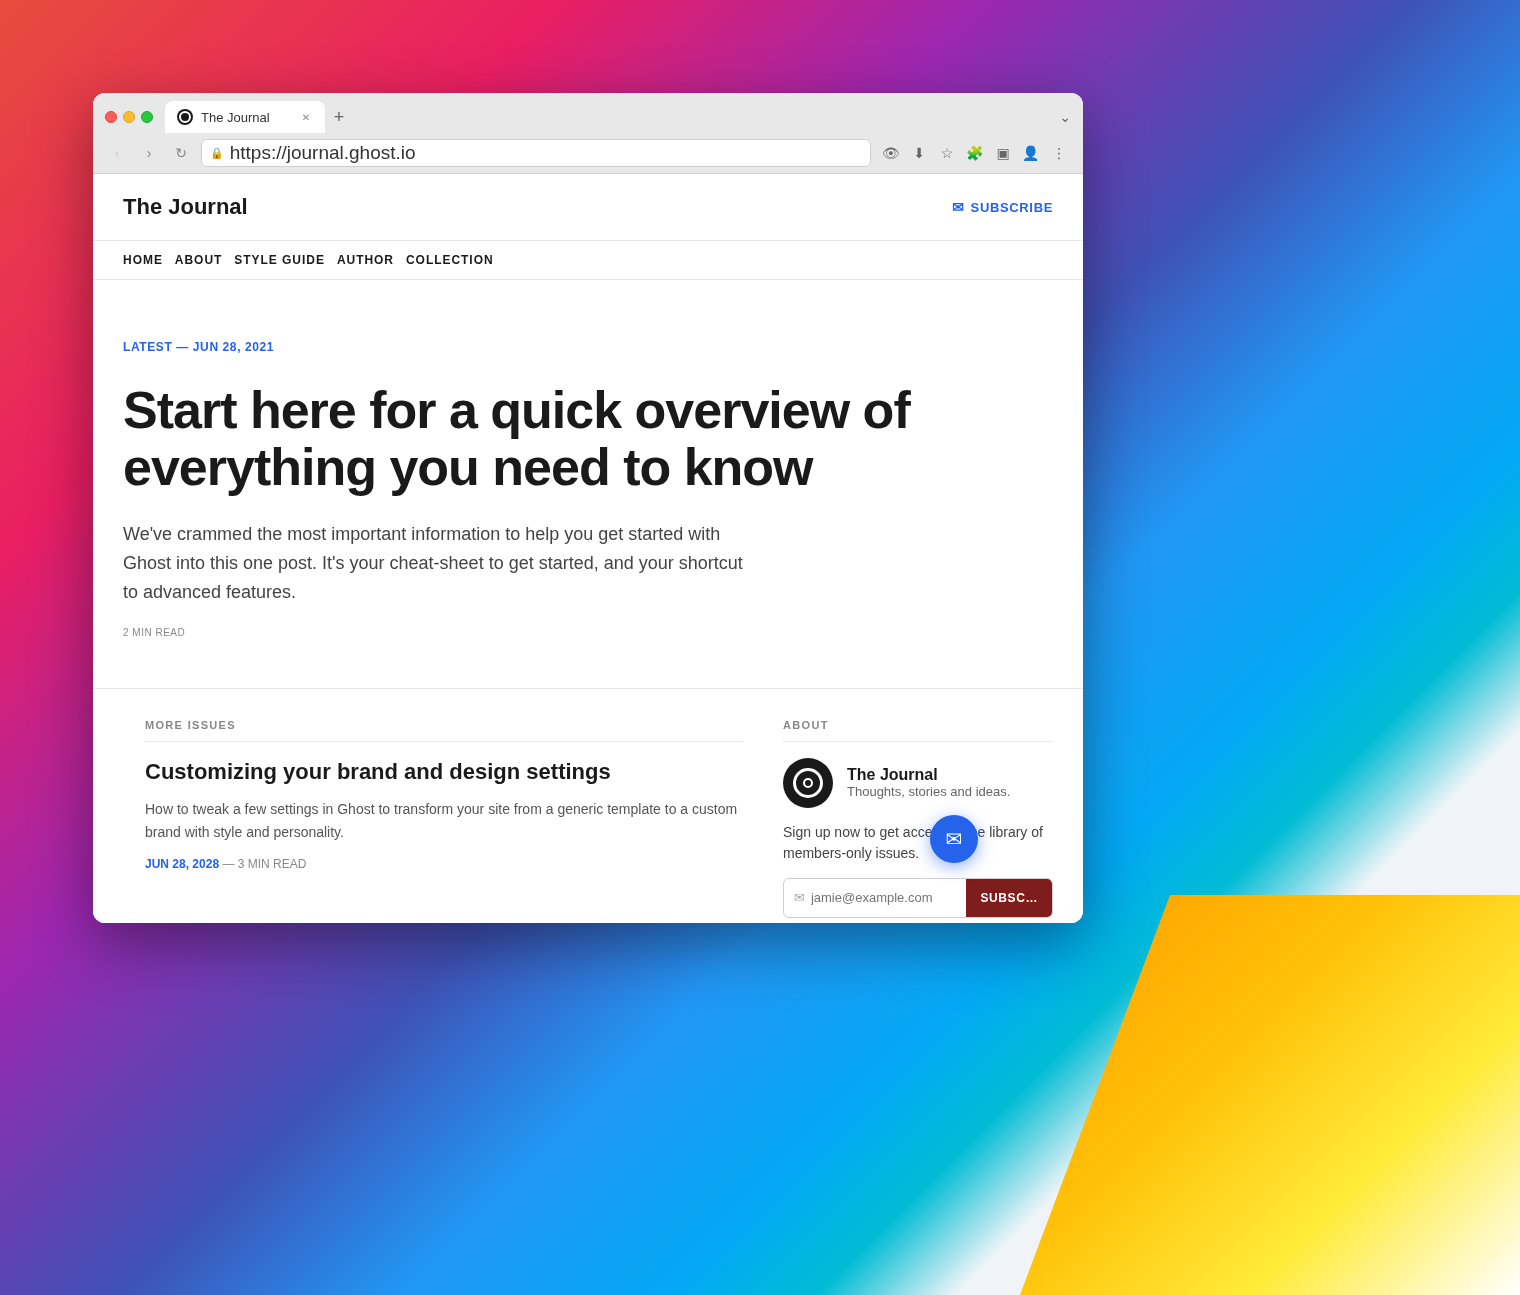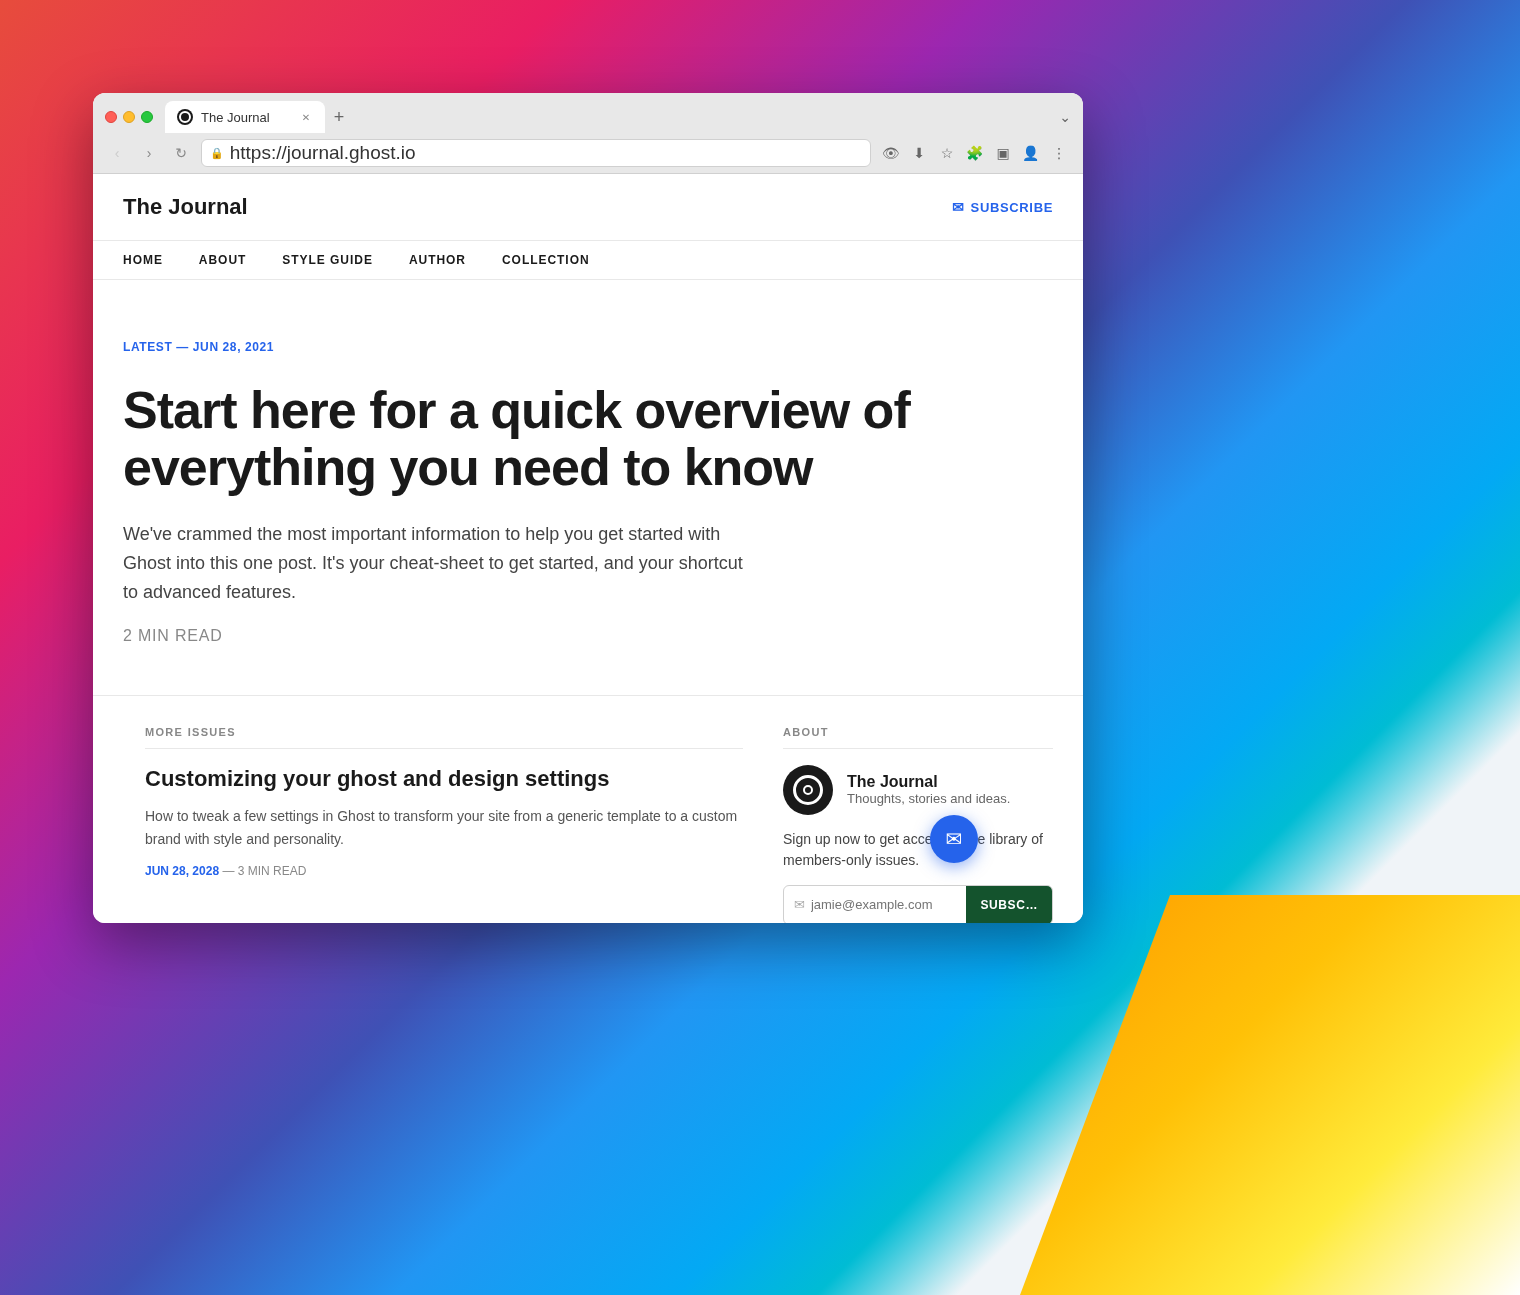--- a/index.html
+++ b/index.html
@@ -220,21 +220,21 @@
       cursor: pointer;
       text-transform: uppercase;
     }
     .subscribe-icon {
       font-size: 14px;
     }
 
     
     .site-nav {
       display: flex;
-      gap: 36px;
+      gap: 12px;
       padding: 12px 30px;
       border-bottom: 1px solid #e8e8e8;
     }
     .nav-item {
       font-size: 12px;
       font-weight: 600;
       letter-spacing: 0.08em;
       color: #1a1a1a;
       text-transform: uppercase;
       cursor: pointer;
@@ -263,21 +263,21 @@
       letter-spacing: -1px;
     }
     .hero-description {
       font-size: 18px;
       line-height: 1.6;
       color: #444;
       max-width: 620px;
       margin-bottom: 20px;
     }
     .hero-read-time {
-      font-size: 16px;
+      font-size: 10px;
       color: #888;
       text-transform: uppercase;
       letter-spacing: 0.05em;
     }
 
     
     .bottom-section {
       display: flex;
       padding: 30px;
       gap: 40px;
@@ -396,21 +396,21 @@
     }
     .email-input {
       border: none;
       outline: none;
       font-size: 13px;
       color: #999;
       background: transparent;
       width: 100%;
     }
     .email-subscribe-btn {
-      background: #14532d;
+      background: #7f1d1d;
       color: #fff;
       font-size: 12px;
       font-weight: 700;
       letter-spacing: 0.05em;
       padding: 0 14px;
       cursor: pointer;
       text-transform: uppercase;
       border: none;
     }
 
@@ -503,21 +503,21 @@
       <div class="hero-tag">LATEST — JUN 28, 2021</div>
       <h1 class="hero-title">Start here for a quick overview of everything you need to know</h1>
       <p class="hero-description">We've crammed the most important information to help you get started with Ghost into this one post. It's your cheat-sheet to get started, and your shortcut to advanced features.</p>
       <div class="hero-read-time">2 MIN READ</div>
     </div>
 
     <div class="bottom-section">
 
       <div class="more-issues">
         <div class="section-label">MORE ISSUES</div>
-        <div class="issue-title">Customizing your ghost and design settings</div>
+        <div class="issue-title">Customizing your brand and design settings</div>
         <p class="issue-description">How to tweak a few settings in Ghost to transform your site from a generic template to a custom brand with style and personality.</p>
         <div class="issue-meta">
           <span class="issue-date">JUN 28, 2028</span>
           <span> — </span>
           <span>3 MIN READ</span>
         </div>
       </div>
 
       <div class="about-sidebar">
         <div class="section-label">ABOUT</div>

